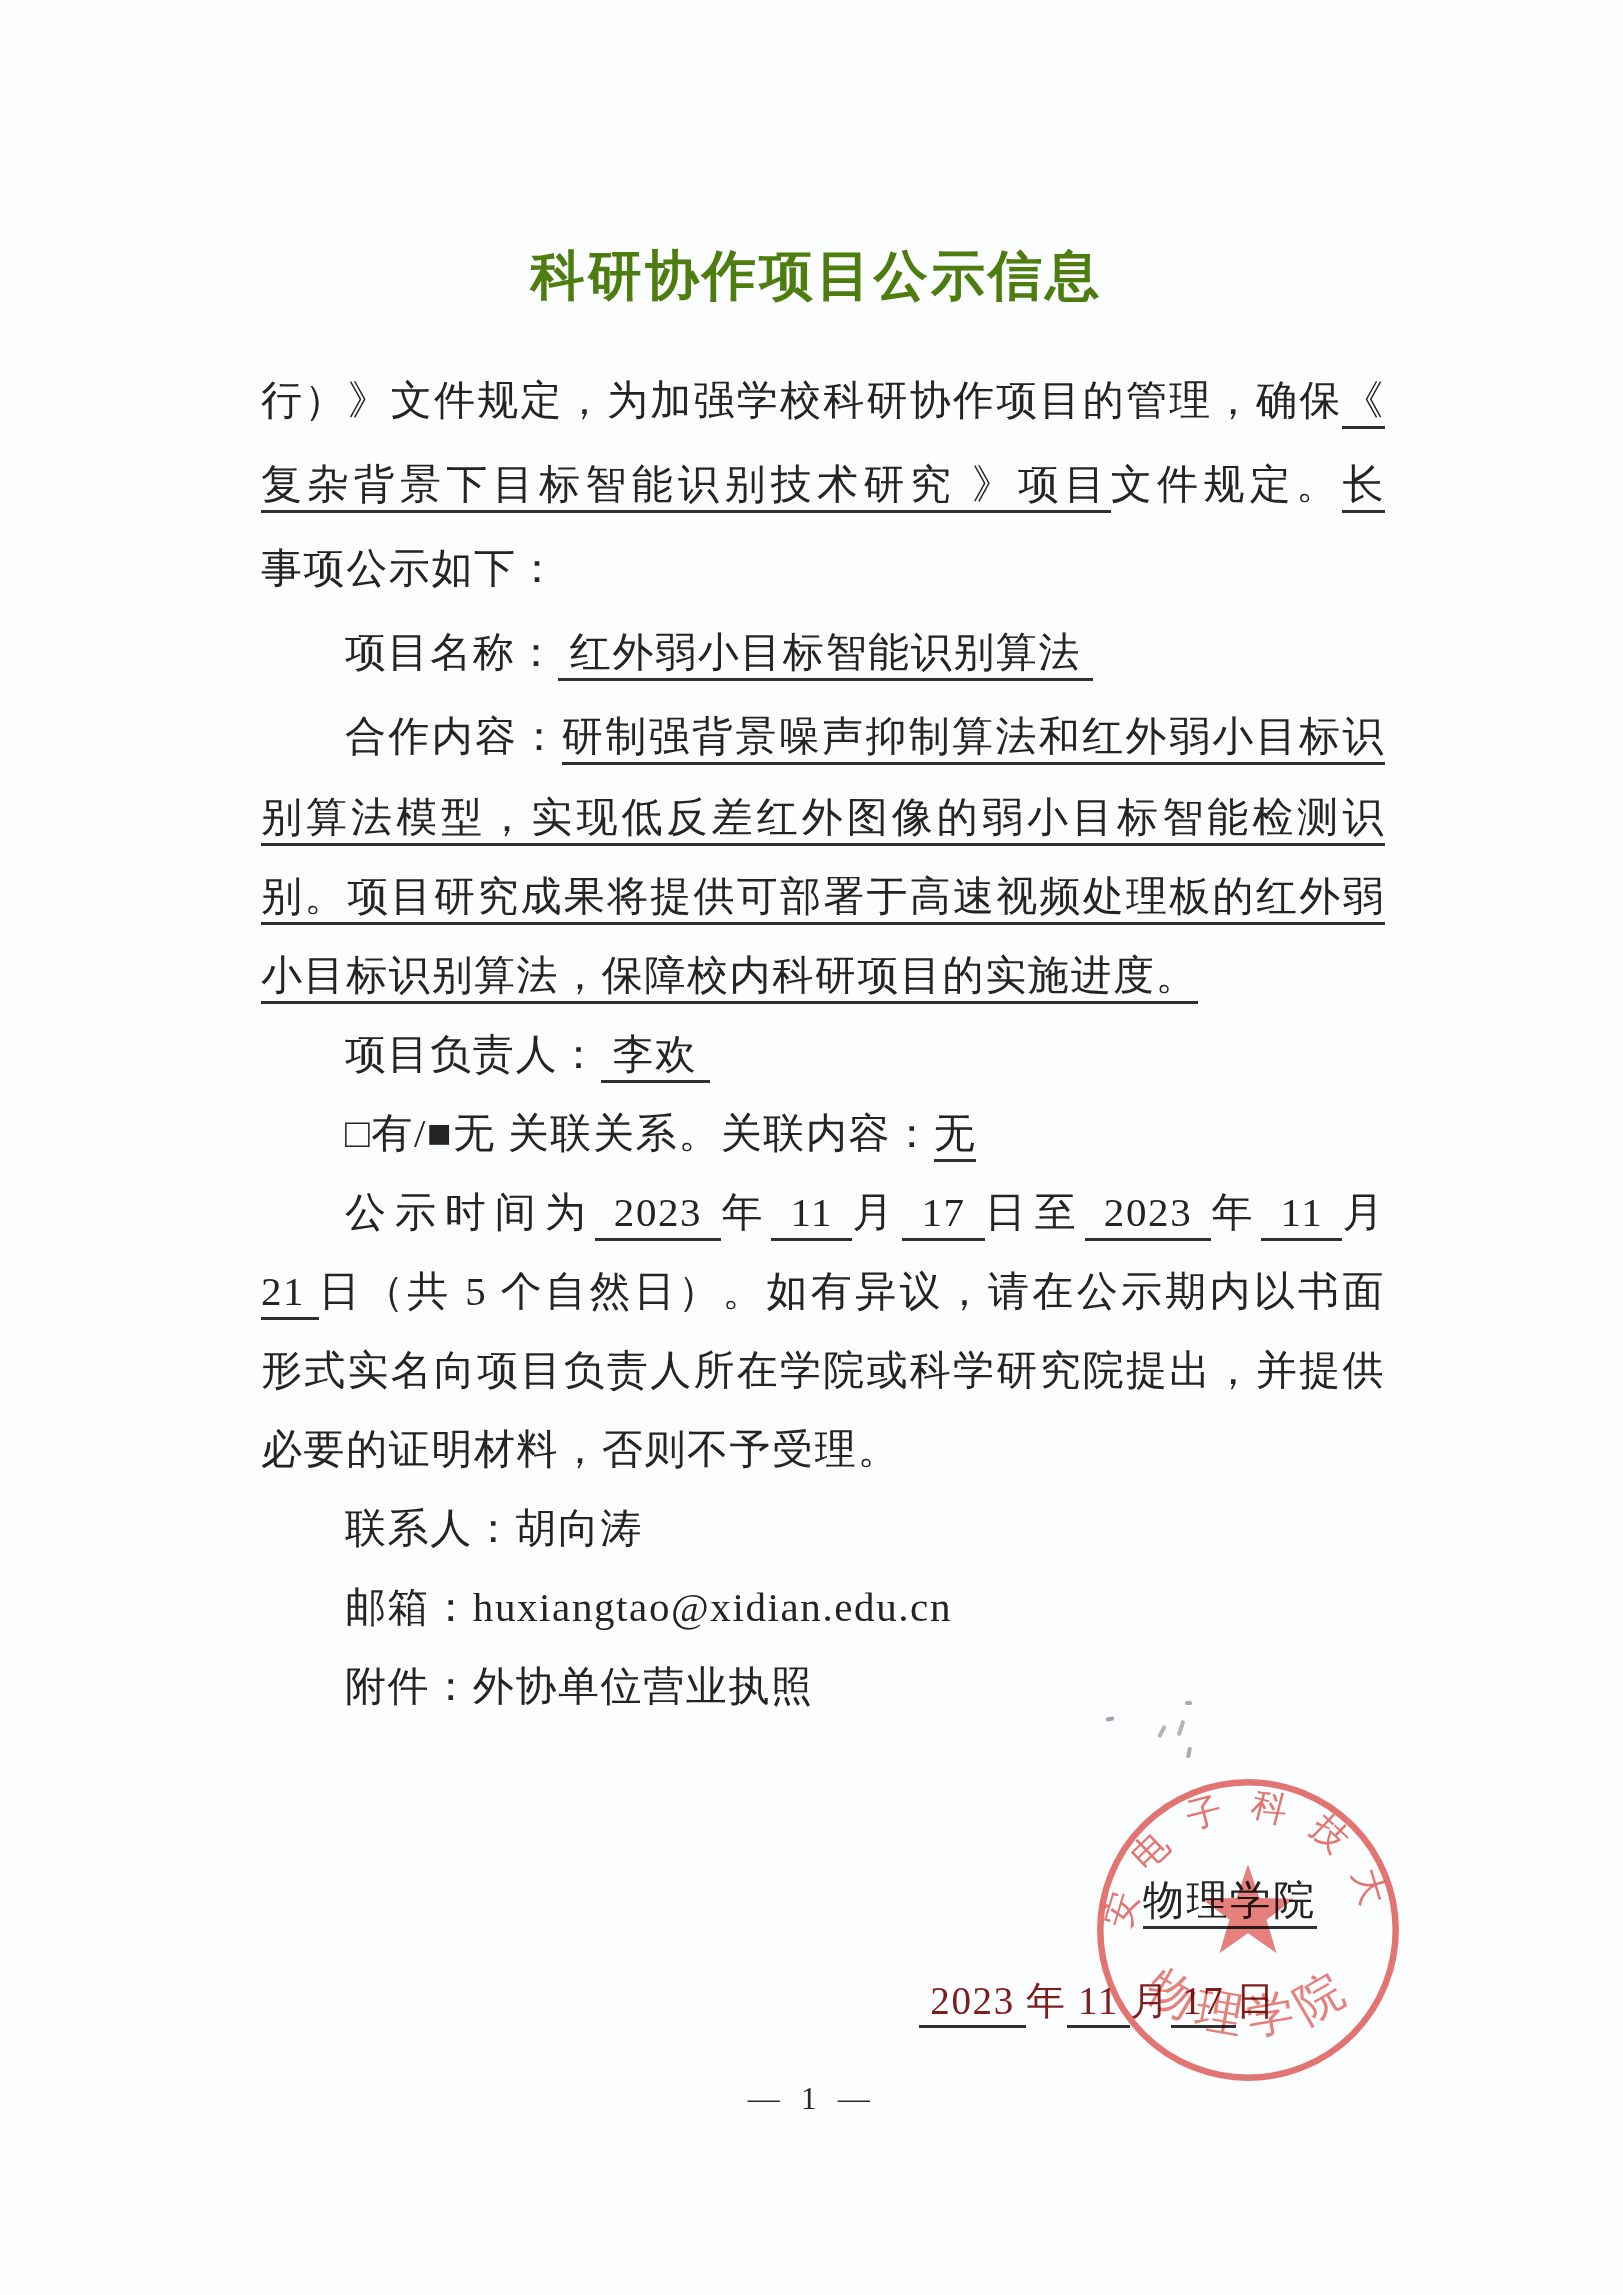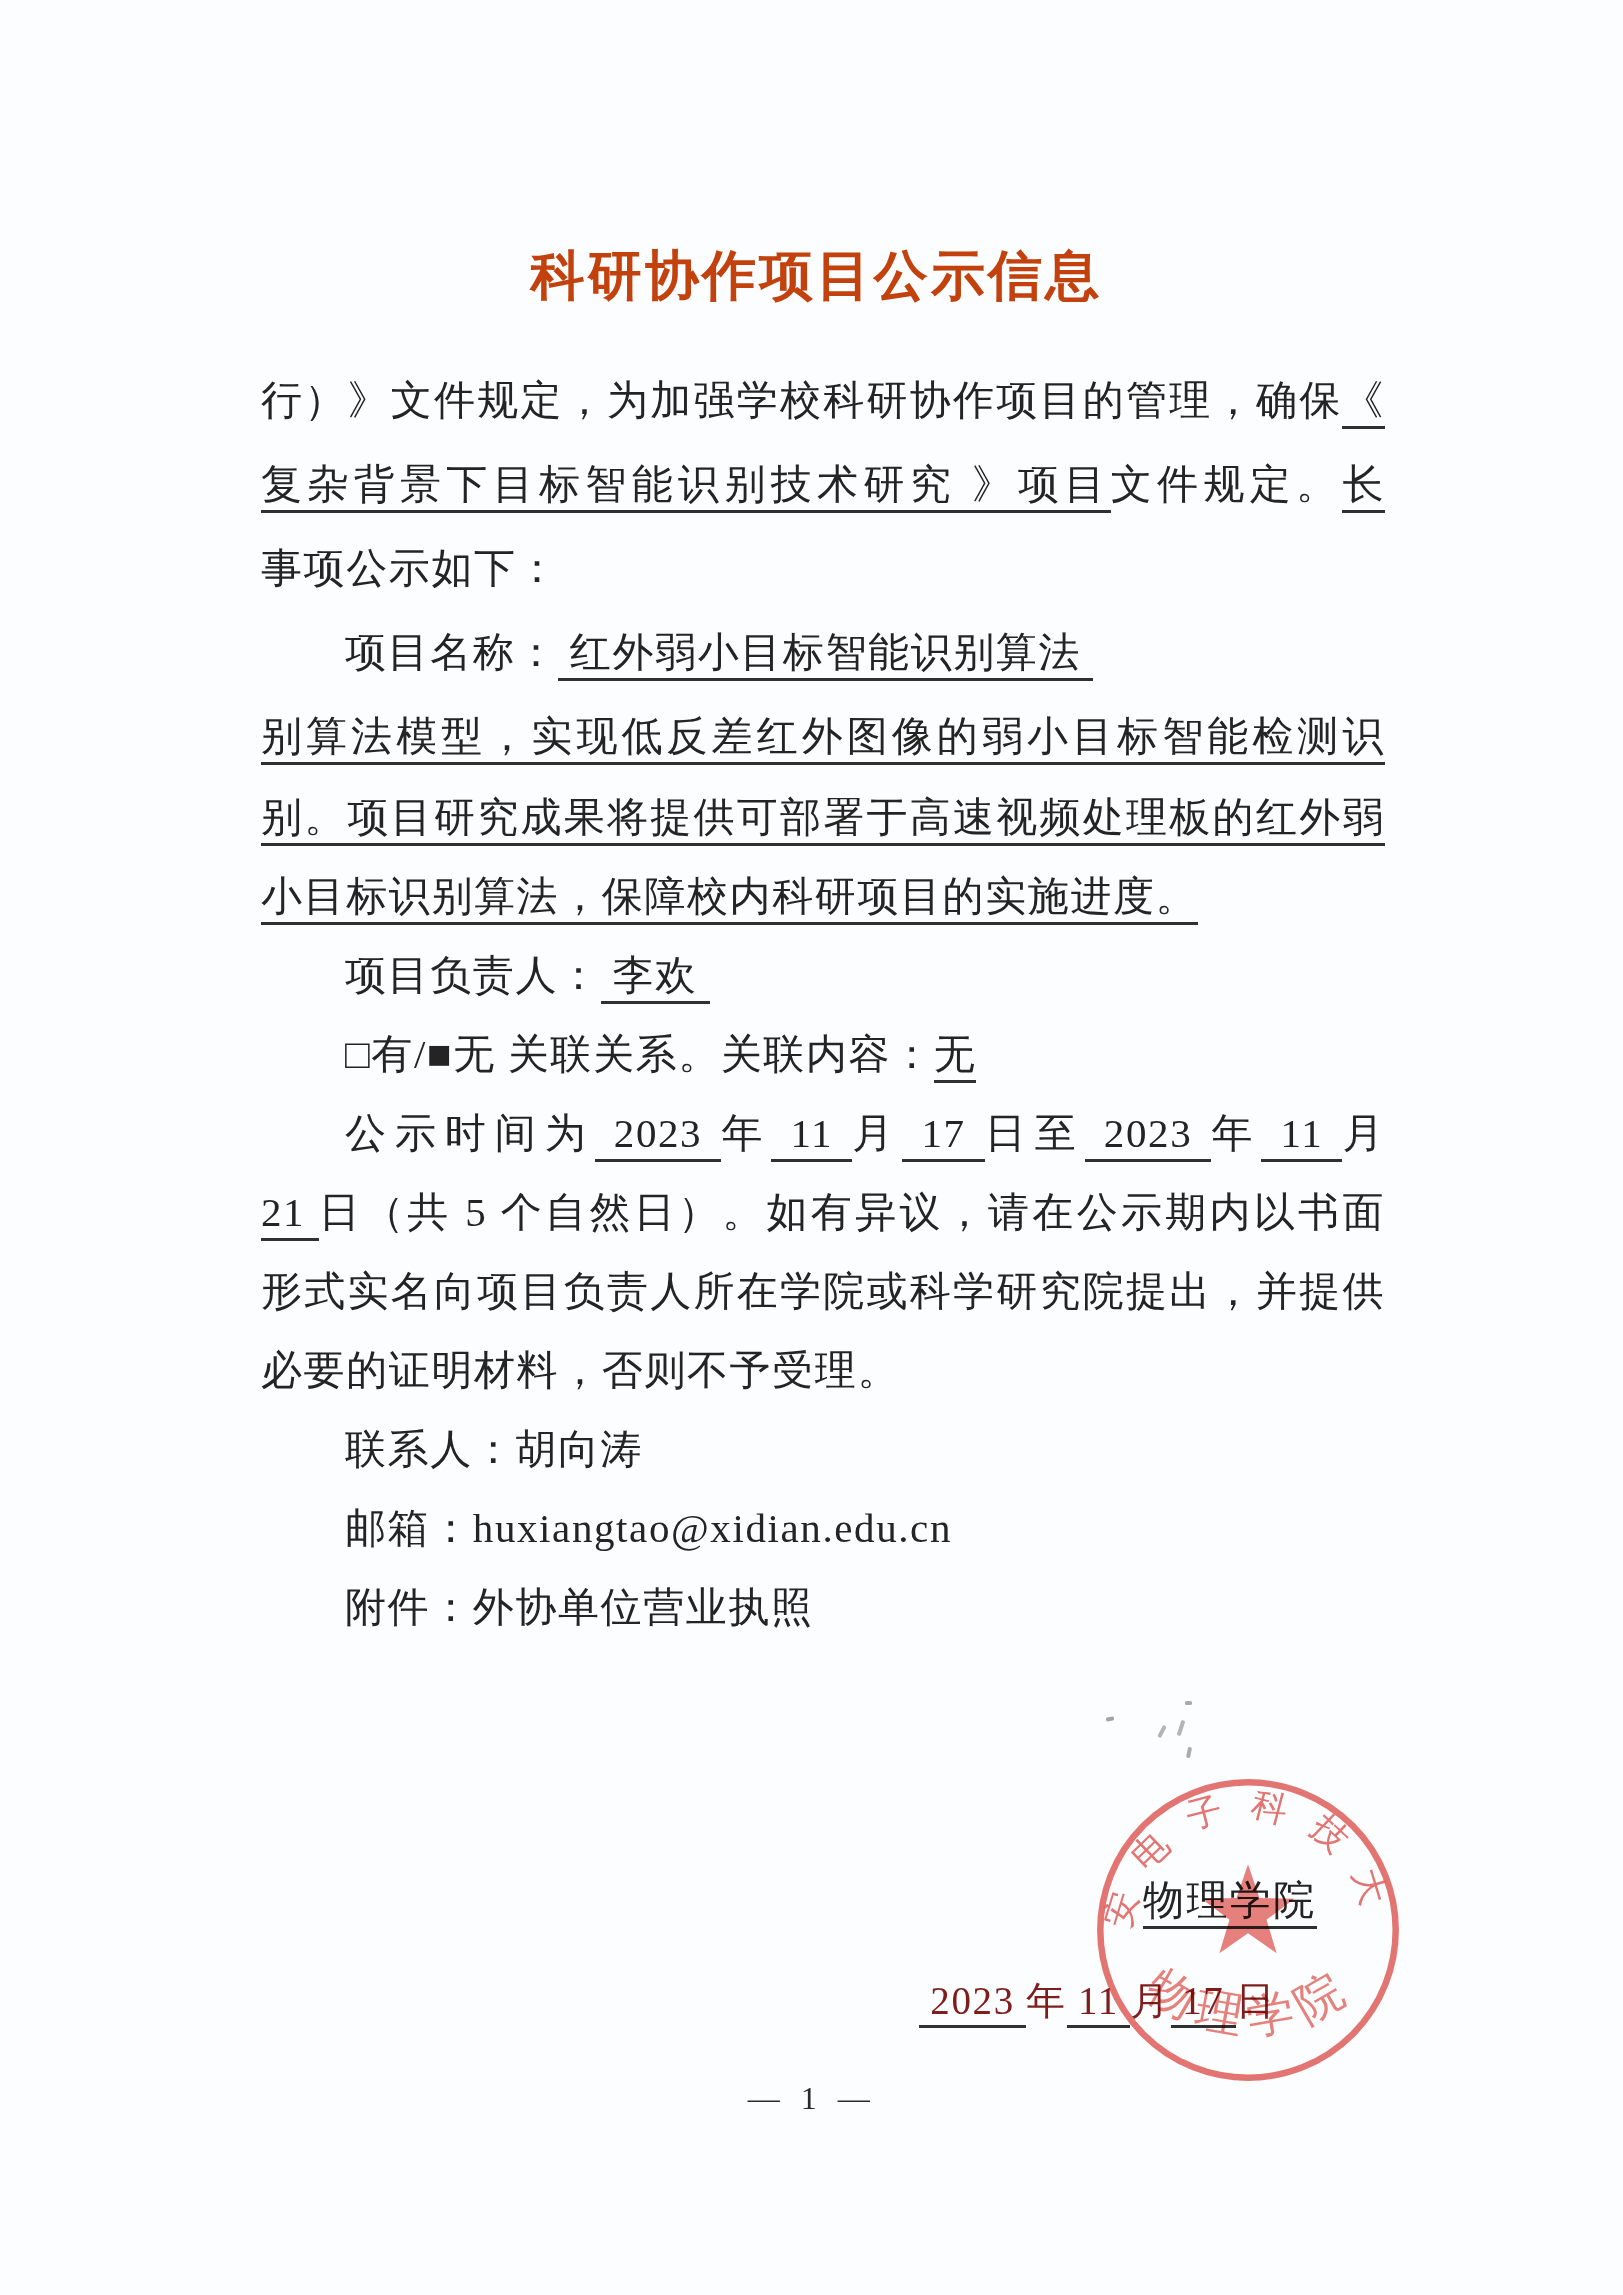--- a/index.html
+++ b/index.html
@@ -5,21 +5,21 @@
   html,body{margin:0;padding:0;background:#e8e8e8;}
   .page{
     position:relative;width:1624px;height:2295px;margin:0 auto;
     background:#fbfdfe;overflow:hidden;
     font-family:"Liberation Serif","DejaVu Serif",serif;
     color:#1f1f1f;
   }
   .title{
     position:absolute;left:252px;top:240px;width:1129px;
     text-align:center;font-size:54px;font-weight:bold;letter-spacing:3.2px;
-    color:#c2410c;
+    color:#4d7c0f;
   }
   .body-lines{
     position:absolute;left:261px;top:358px;width:1124px;
   }
   .ln{
     height:79px;line-height:79px;font-size:41px;letter-spacing:1.6px;
     white-space:pre-wrap;color:#242424;
   }
   .ln:nth-child(-n+5){height:84px;line-height:84px;}
   .ln.ind{text-indent:84px;}
@@ -53,20 +53,21 @@
 
 <div class="page">
 
   <div class="title">科研协作项目公示信息</div>
 
   <div class="body-lines">
       <div class="ln just"><span>行）》文件规定，为加强学校科研协作项目的管理，确保</span><span class="u">《</span></div>
       <div class="ln just"><span class="u">复杂背景下目标智能识别技术研究 》项目</span><span>文件规定。</span><span class="u">长</span></div>
       <div class="ln"><span>事项公示如下：</span></div>
       <div class="ln ind"><span>项目名称：</span><span class="u"> 红外弱小目标智能识别算法 </span></div>
+      <div class="ln ind just"><span>合作内容：</span><span class="u">研制强背景噪声抑制算法和红外弱小目标识</span></div>
       <div class="ln just"><span class="u">别算法模型，实现低反差红外图像的弱小目标智能检测识</span></div>
       <div class="ln just"><span class="u">别。项目研究成果将提供可部署于高速视频处理板的红外弱</span></div>
       <div class="ln"><span class="u">小目标识别算法，保障校内科研项目的实施进度。</span></div>
       <div class="ln ind"><span>项目负责人：</span><span class="u"> 李欢 </span></div>
       <div class="ln ind"><span>□有/■无 关联关系。关联内容：</span><span class="u">无</span></div>
       <div class="ln ind just"><span>公示时间为</span><span class="u"> 2023 </span><span>年</span><span class="u"> 11 </span><span>月</span><span class="u"> 17 </span><span>日至</span><span class="u"> 2023 </span><span>年</span><span class="u"> 11 </span><span>月</span></div>
       <div class="ln just"><span class="u">21 </span><span>日（共 5 个自然日）。如有异议，请在公示期内以书面</span></div>
       <div class="ln just"><span>形式实名向项目负责人所在学院或科学研究院提出，并提供</span></div>
       <div class="ln"><span>必要的证明材料，否则不予受理。</span></div>
       <div class="ln ind"><span>联系人：胡向涛</span></div>

